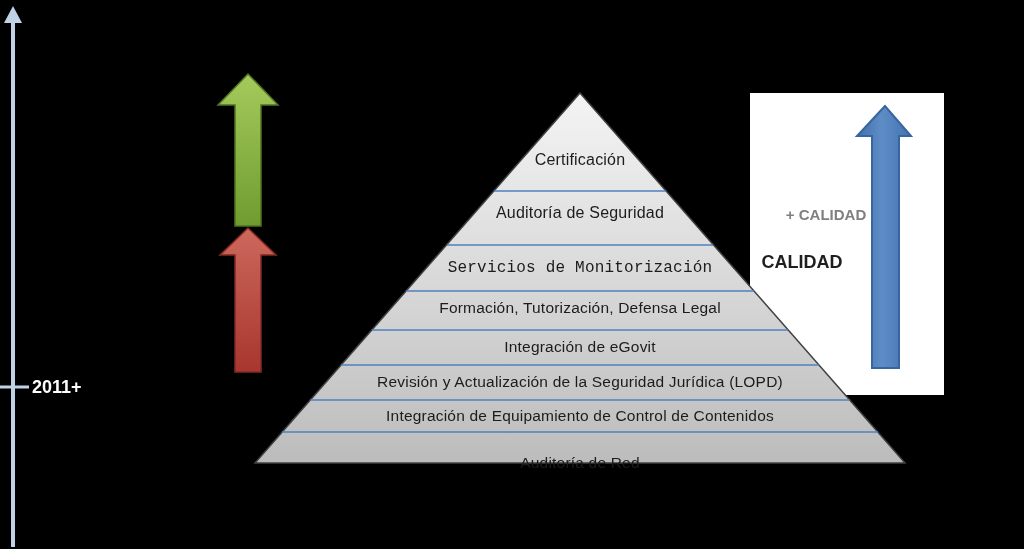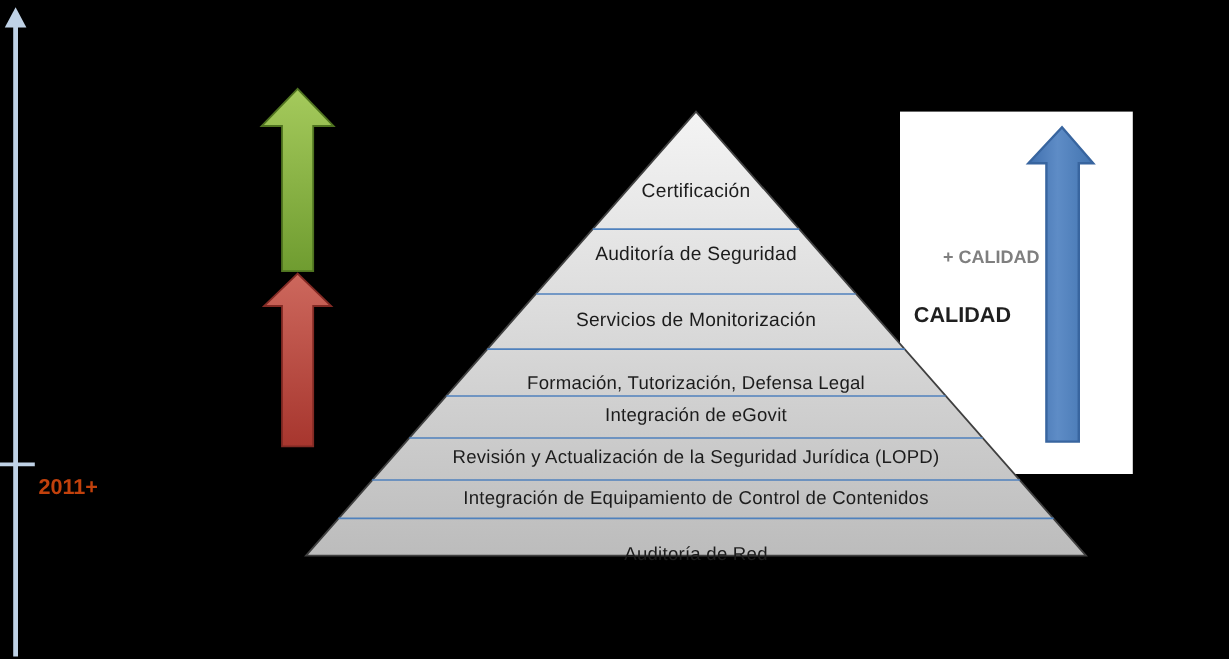--- a/index.html
+++ b/index.html
@@ -18,43 +18,43 @@
     color:#1c1c1c;
   }
   .pyr-label{
     left:580px;
     transform:translateX(-50%);
     font-size:15.5px;
     letter-spacing:0.2px;
   }
   .pl0{top:151px;font-size:16px;}
   .pl1{top:204px;font-size:16px;}
-  .pl2{top:259px;font-size:16px;}
-  .pl3{top:311px;}
+  .pl2{top:259px;font-size:16px;font-family:Liberation Mono, monospace;}
+  .pl3{top:299px;}
   .pl4{top:338px;}
   .pl5{top:373px;}
   .pl6{top:407px;}
   .pl7{top:438px;margin-top:16px;}
   .quality-plus{
     left:810px;top:206px;
     transform:translateX(-50%);
     font-size:15px;font-weight:bold;
     color:#7f7f7f;
     margin-left:16px;
   }
   .quality-main{
     left:802px;top:252px;
     transform:translateX(-50%);
     font-size:18px;font-weight:700;
     color:#1f1f1f;
   }
   .year-label{
-    left:32px;top:396px;
+    left:32px;top:377px;
     font-size:18px;font-weight:bold;
-    color:#c2410c;
+    color:#ffffff;
   }
 </style>
 </head>
 <body>
 
 <div id="canvas">
 
   <svg id="scene" width="1024" height="549" viewBox="0 0 1024 549">
     <defs>
       <linearGradient id="gPyr" x1="0" y1="0" x2="0" y2="1">

